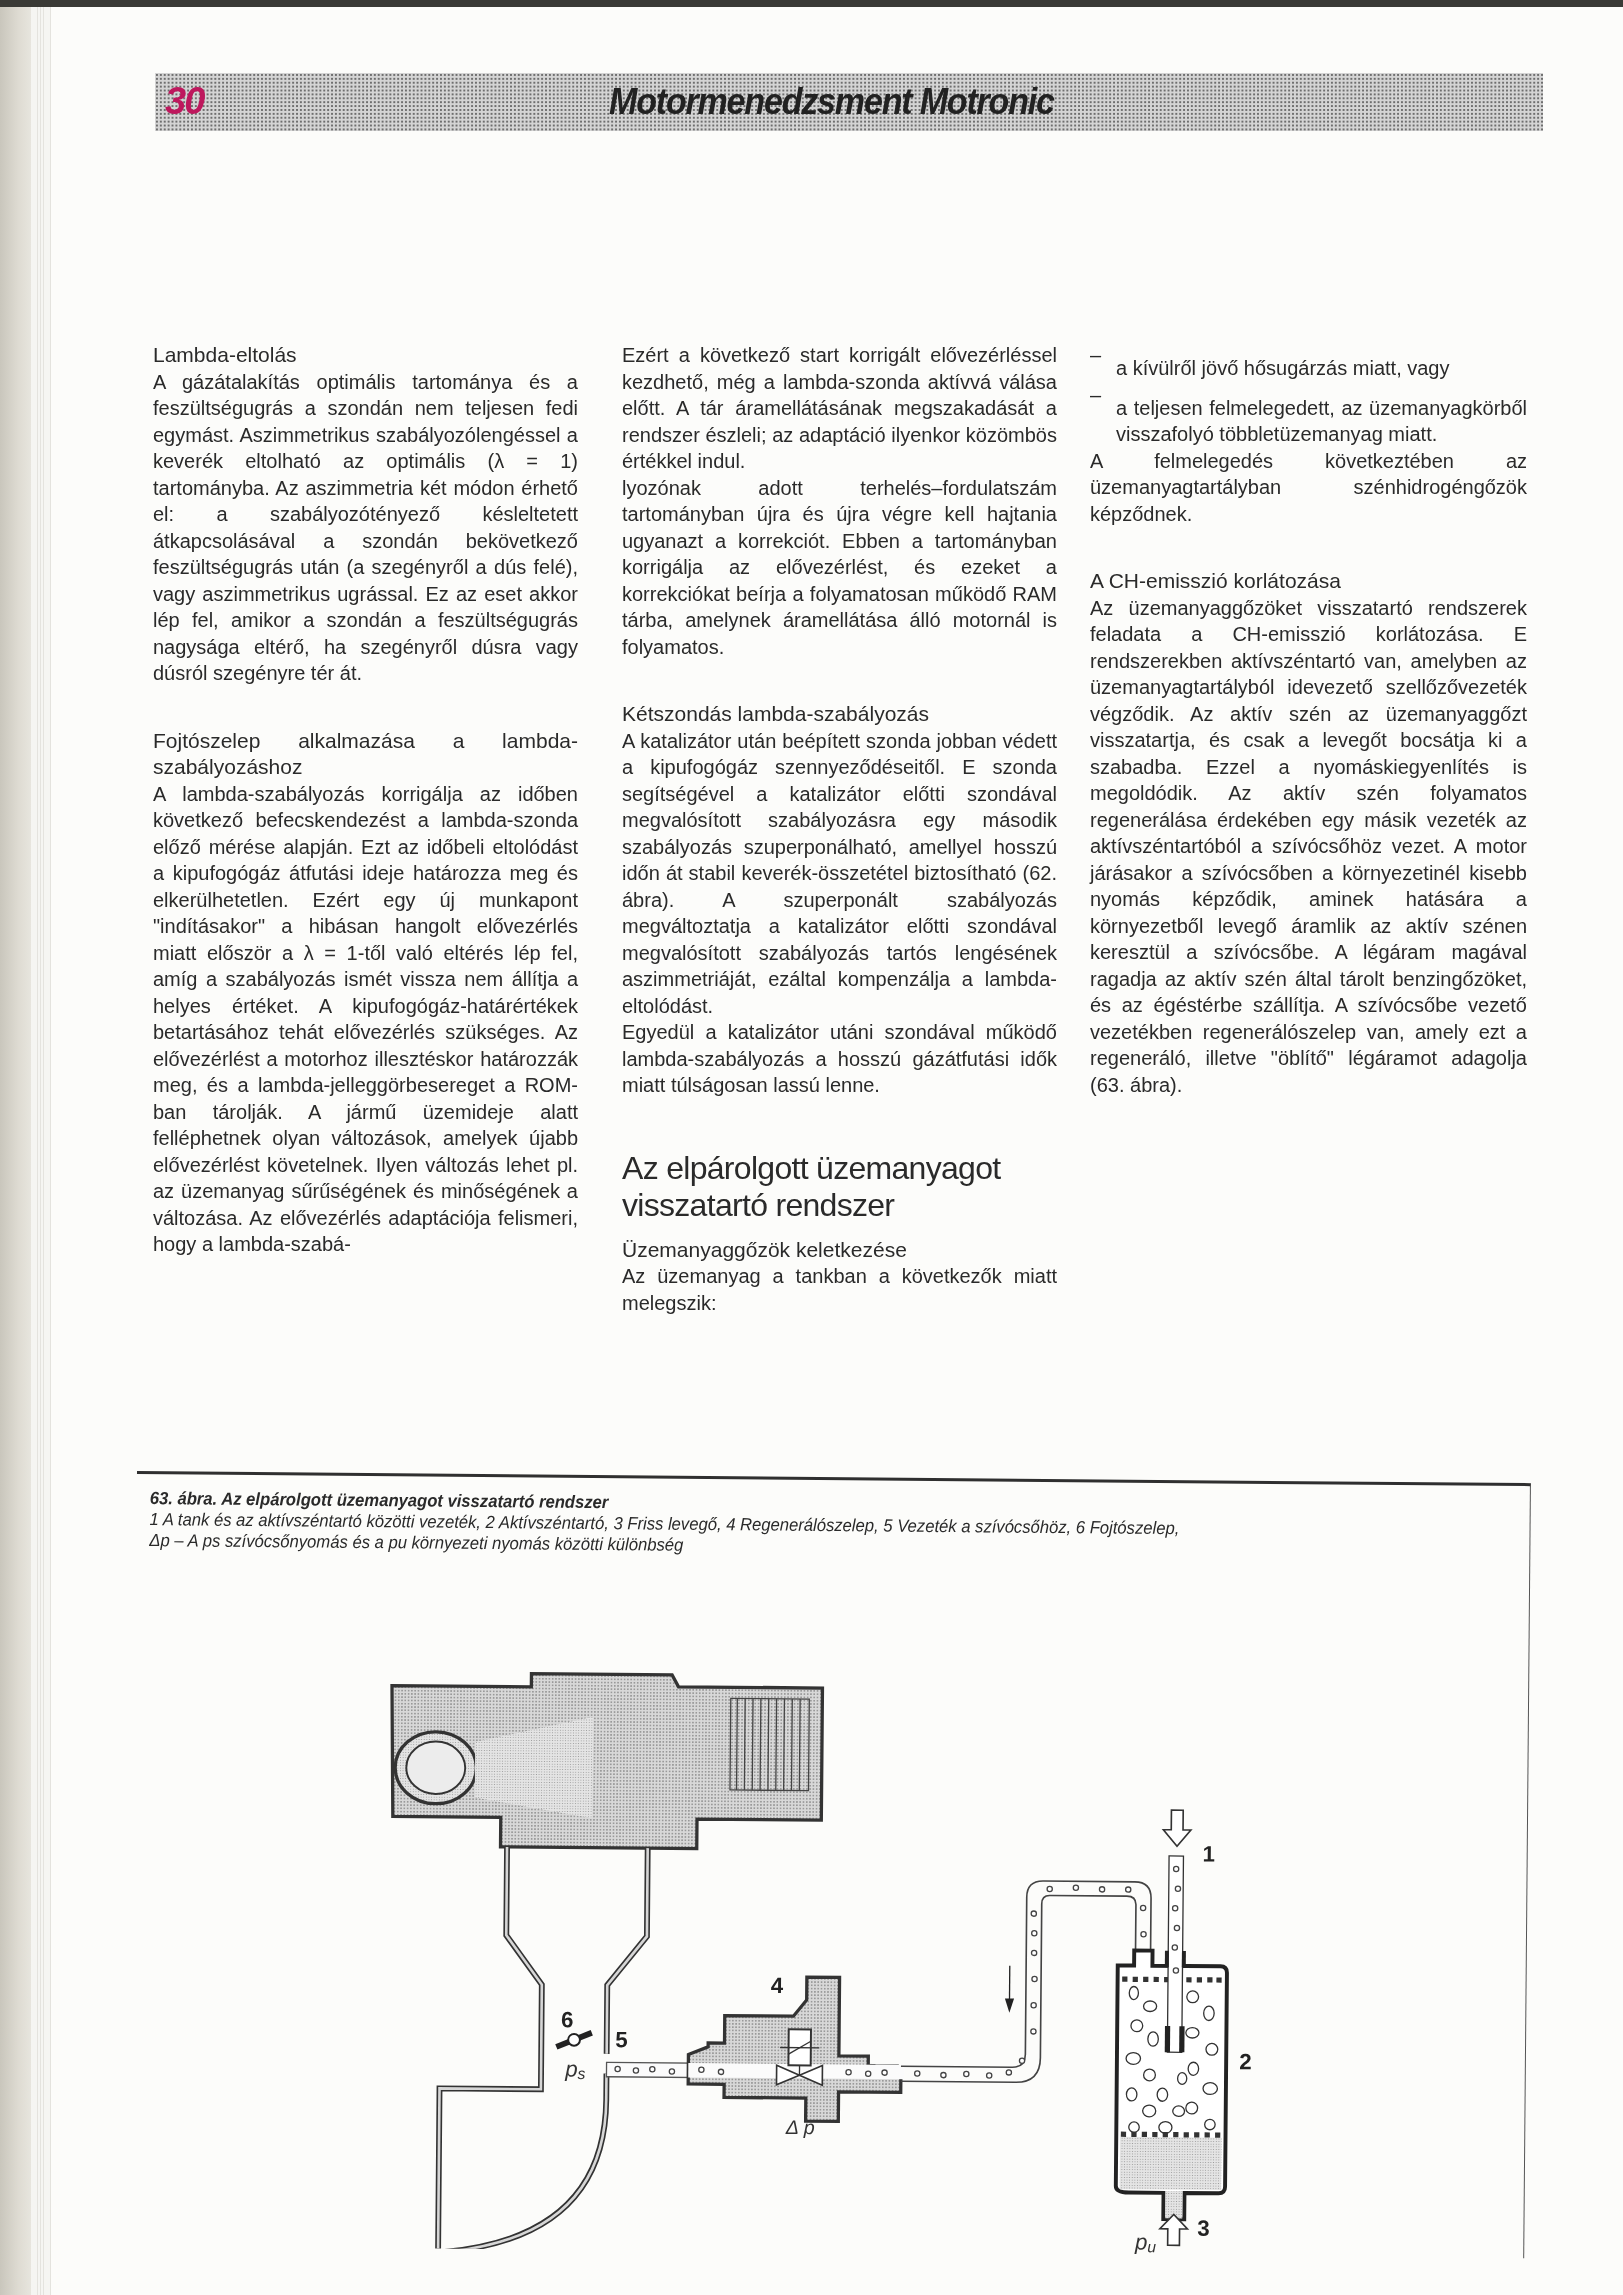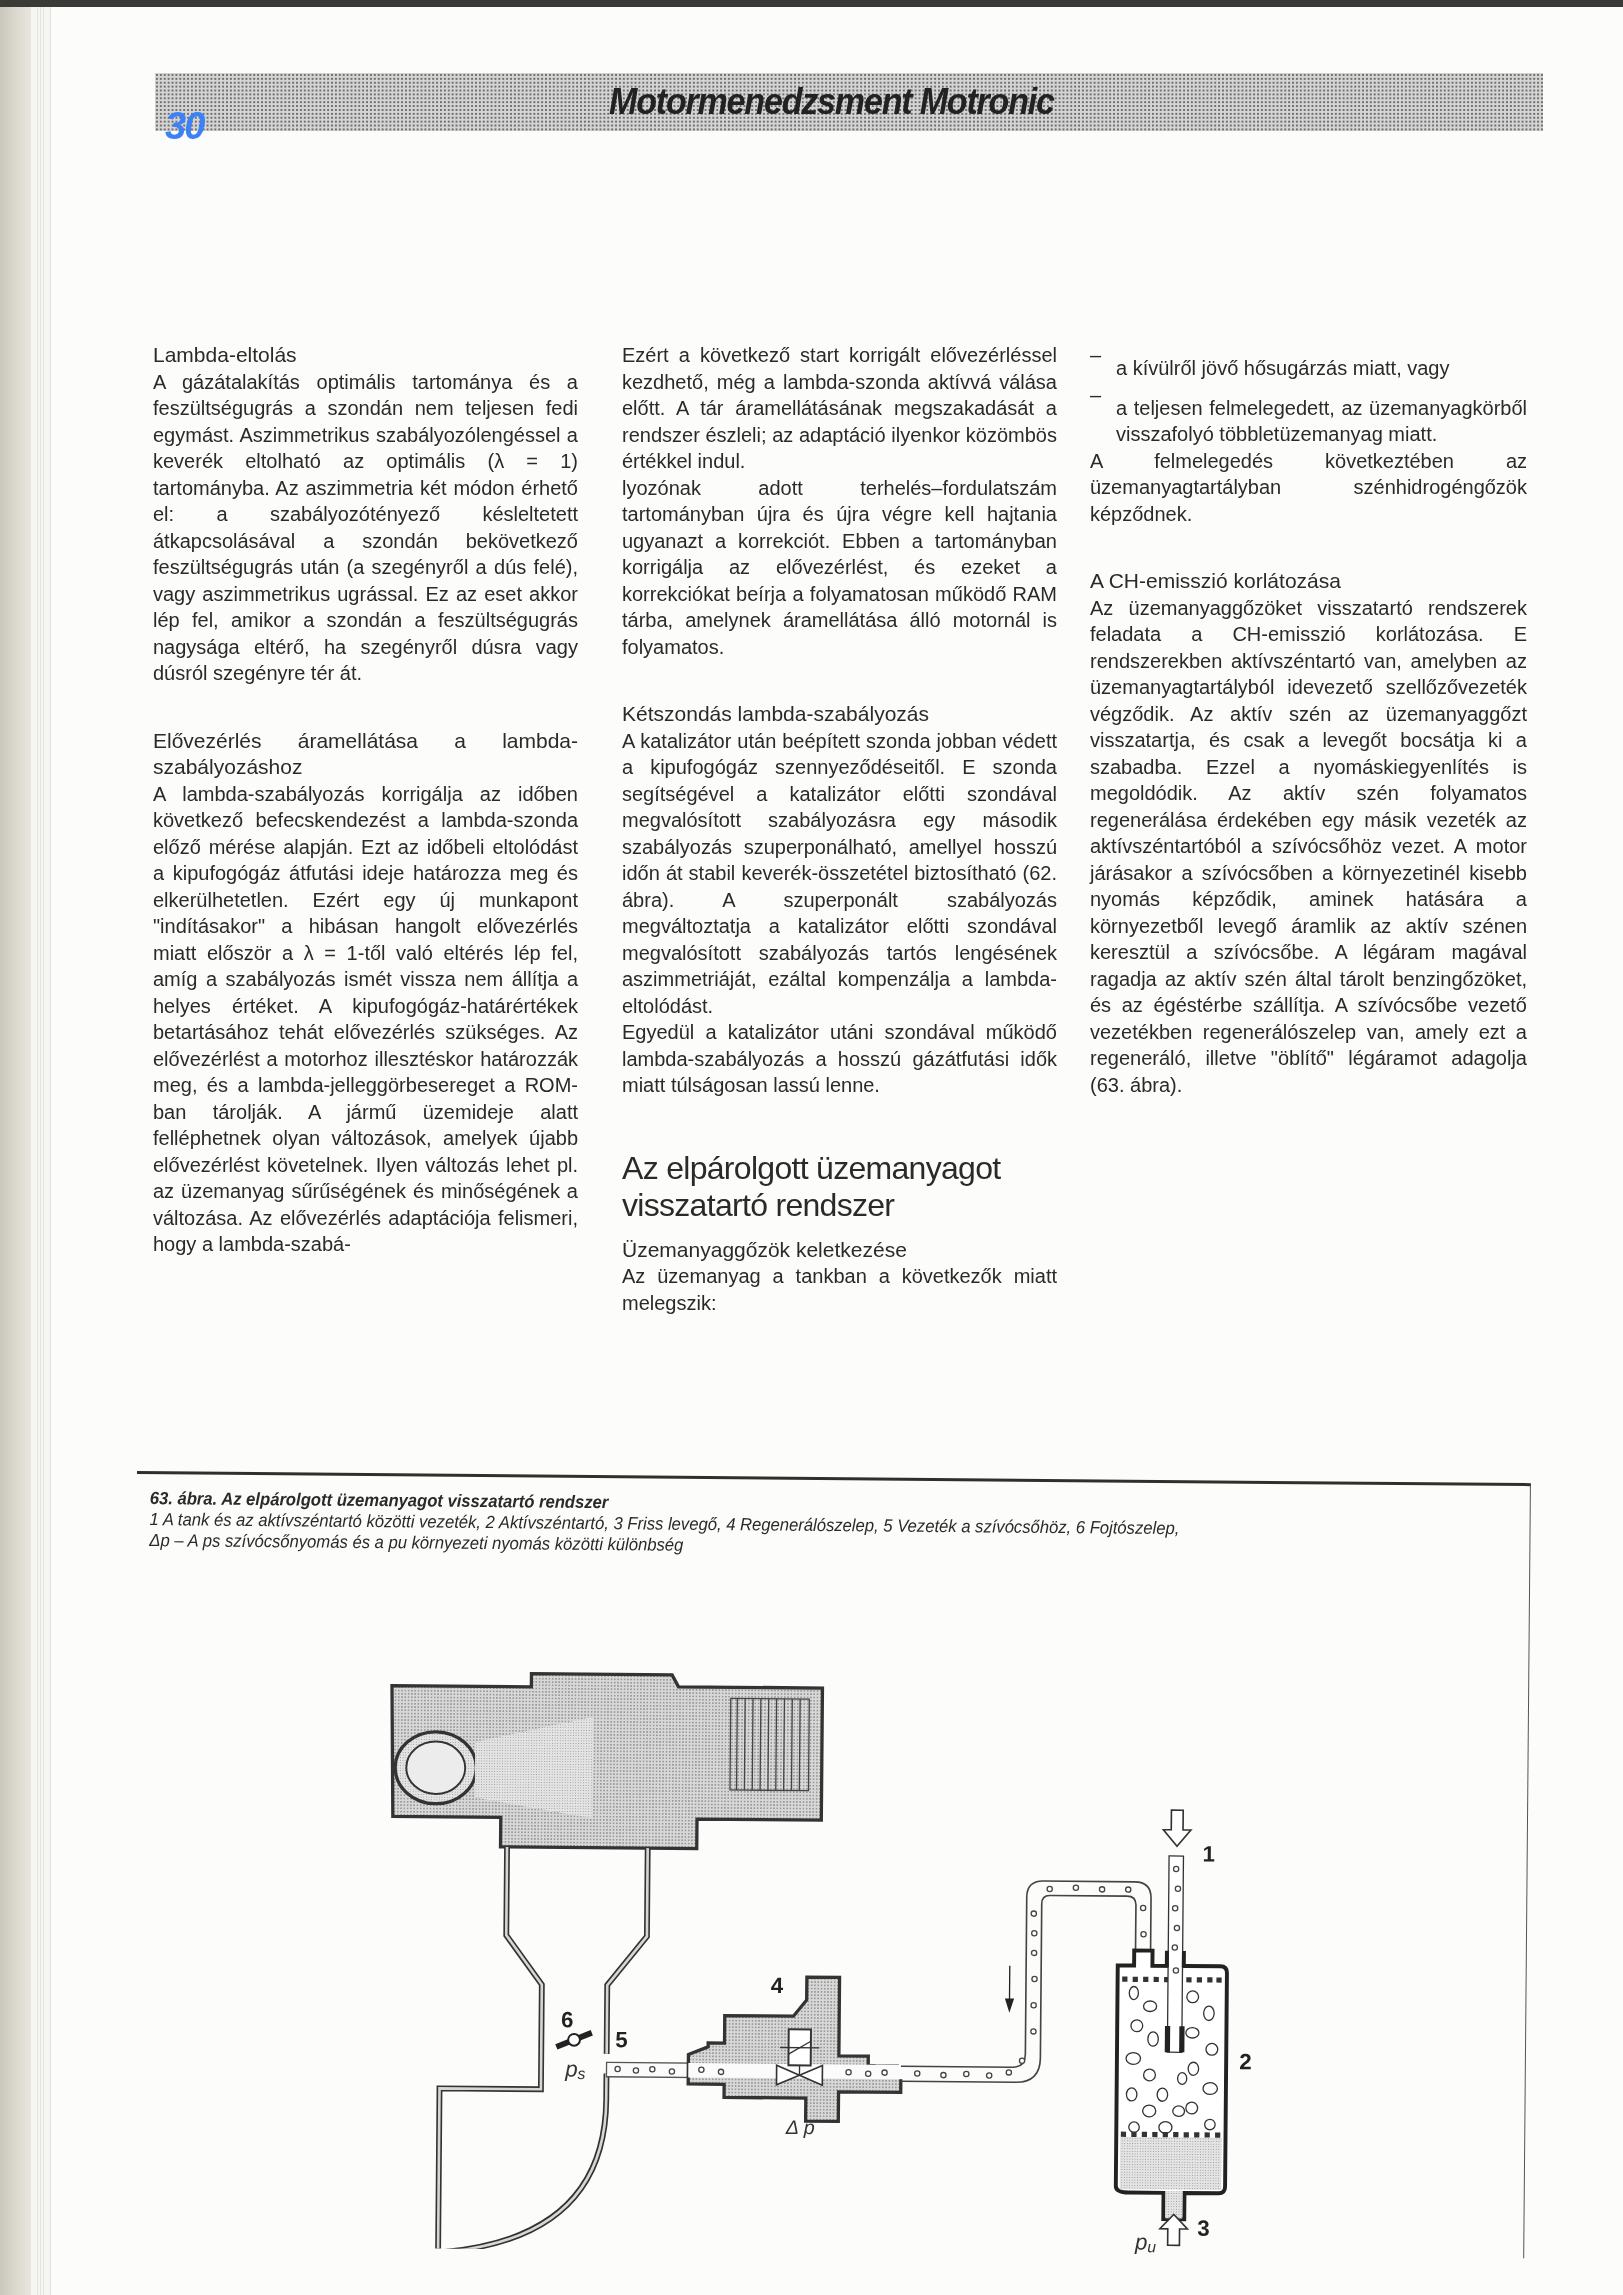--- a/index.html
+++ b/index.html
@@ -17,23 +17,22 @@
     background: repeating-linear-gradient(90deg, #f5f5f2 0 2.6px, #e4e3de 2.6px 3.3px); }
   .topedge { position:absolute; left:0; top:0; width:1623px; height:6.5px; background:#3a3a36; }
   .header-band {
     position: absolute; left: 155px; top: 73px; width: 1388px; height: 58px;
     background-color: #d4d4d4;
     background-image: radial-gradient(#6e6e6e 0.9px, transparent 1px);
     background-size: 3.9px 3.9px;
   }
   .page-number {
     position: absolute; left: 165px; top: 80px;
-    font-size: 38px; font-weight: bold; font-style: italic; color: #3b82f6;
+    font-size: 38px; font-weight: bold; font-style: italic; color: #be185d;
     letter-spacing: -2px;
-    margin-top: 25px;
   }
   .running-title {
     position: absolute; left: 609px; top: 81px;
     font-size: 37px; font-weight: bold; font-style: italic; color: #222;
     letter-spacing: -1.3px; transform: scaleX(0.92); transform-origin: left;
   }
   .col { position: absolute; top: 342px; font-size: 20px; line-height: 26.5px; text-align: justify; }
   .col1 { left: 153px; width: 425px; }
   .col2 { left: 622px; width: 435px; }
   .col3 { left: 1090px; width: 437px; }
@@ -66,21 +65,21 @@
 <div class="topedge"></div>
 
 <div class="header-band"></div>
 <div class="page-number">30</div>
 <div class="running-title">Motormenedzsment Motronic</div>
 
 <div class="col col1">
   <h3>Lambda-eltolás</h3>
   <p>A gázátalakítás optimális tartománya és a feszültségugrás a szondán nem teljesen fedi egymást. Aszimmetrikus szabályozólengéssel a keverék eltolható az optimális (λ = 1) tartományba. Az aszimmetria két módon érhető el: a szabályozótényező késleltetett átkapcsolásával a szondán bekövetkező feszültségugrás után (a szegényről a dús felé), vagy aszimmetrikus ugrással. Ez az eset akkor lép fel, amikor a szondán a feszültségugrás nagysága eltérő, ha szegényről dúsra vagy dúsról szegényre tér át.</p>
   <div class="gap"></div>
-  <h3 style="text-align:justify;text-align-last:left;">Elővezérlés áramellátása a lambda-szabályozáshoz</h3>
+  <h3 style="text-align:justify;text-align-last:left;">Fojtószelep alkalmazása a lambda-szabályozáshoz</h3>
   <p>A lambda-szabályozás korrigálja az időben következő befecskendezést a lambda-szonda előző mérése alapján. Ezt az időbeli eltolódást a kipufogógáz átfutási ideje határozza meg és elkerülhetetlen. Ezért egy új munkapont "indításakor" a hibásan hangolt elővezérlés miatt először a λ = 1-től való eltérés lép fel, amíg a szabályozás ismét vissza nem állítja a helyes értéket. A kipufogógáz-határértékek betartásához tehát elővezérlés szükséges. Az elővezérlést a motorhoz illesztéskor határozzák meg, és a lambda-jelleggörbesereget a ROM-ban tárolják. A jármű üzemideje alatt felléphetnek olyan változások, amelyek újabb elővezérlést követelnek. Ilyen változás lehet pl. az üzemanyag sűrűségének és minőségének a változása. Az elővezérlés adaptációja felismeri, hogy a lambda-szabá-</p>
 </div>
 
 <div class="col col2">
   <p>Ezért a következő start korrigált elővezérléssel kezdhető, még a lambda-szonda aktívvá válása előtt. A tár áramellátásának megszakadását a rendszer észleli; az adaptáció ilyenkor közömbös értékkel indul.</p>
   <p>lyozónak adott terhelés–fordulatszám tartományban újra és újra végre kell hajtania ugyanazt a korrekciót. Ebben a tartományban korrigálja az elővezérlést, és ezeket a korrekciókat beírja a folyamatosan működő RAM tárba, amelynek áramellátása álló motornál is folyamatos.</p>
   <div class="gap"></div>
   <h3>Kétszondás lambda-szabályozás</h3>
   <p>A katalizátor után beépített szonda jobban védett a kipufogógáz szennyeződéseitől. E szonda segítségével a katalizátor előtti szondával megvalósított szabályozásra egy második szabályozás szuperponálható, amellyel hosszú időn át stabil keverék-összetétel biztosítható (62. ábra). A szuperponált szabályozás megváltoztatja a katalizátor előtti szondával megvalósított szabályozás tartós lengésének aszimmetriáját, ezáltal kompenzálja a lambda-eltolódást.</p>
   <p>Egyedül a katalizátor utáni szondával működő lambda-szabályozás a hosszú gázátfutási idők miatt túlságosan lassú lenne.</p>

